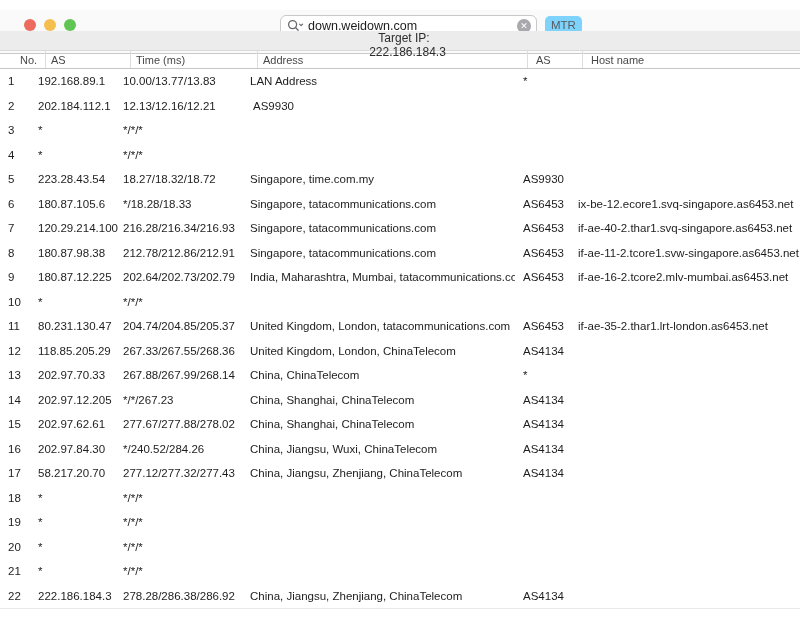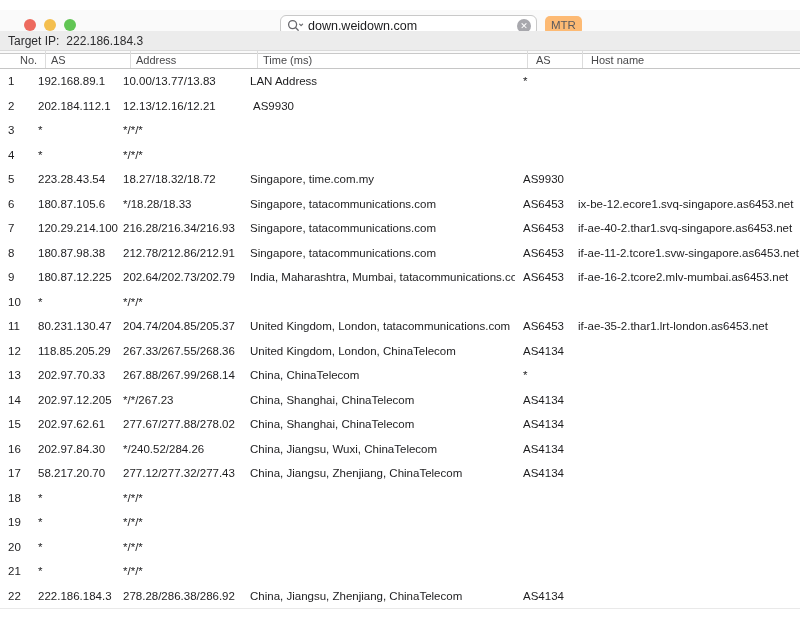--- a/index.html
+++ b/index.html
@@ -41,35 +41,35 @@
   .clear-btn {
     flex:0 0 auto;
     width:14px; height:14px; border-radius:50%;
     background:#a8a8ad; color:#ffffff;
     font-size:9px; line-height:14px; text-align:center;
     cursor:default; user-select:none;
   }
   .mtr-btn {
     position:absolute; left:545px; top:6px;
     min-width:36px; height:19px; padding:0 6px;
-    background:#fdba74; border-radius:5px;
+    background:#7dd3fc; border-radius:5px;
     font-size:11.5px; color:#59595e;
     text-align:center; line-height:19px;
     box-sizing:border-box;
   }
 
   
   .target-bar {
     position:absolute; top:31px; left:0; right:0; height:20px;
     background:#ececec;
     border-bottom:1px solid #dadada;
     box-sizing:border-box;
     display:flex; align-items:center;
     padding-left:8px;
-    font-size:12px; color:#2c2c2e;
+    font-size:12px; color:#2c2c2e;flex-direction:column;
   }
   .target-bar .ip { margin-left:7px; }
 
   
   .grid-cols {
     display:grid;
     grid-template-columns:25px 85px 127px 270px 55px 1fr;
     padding-left:20px;
     box-sizing:border-box;
   }
@@ -136,22 +136,22 @@
 </div>
 
 <div class="target-bar">
   <span>Target IP:</span>
   <span class="ip">222.186.184.3</span>
 </div>
 
 <div class="thead grid-cols">
   <div class="th c1">No.</div>
   <div class="th c2">AS</div>
+  <div class="th c3">Time (ms)</div>
   <div class="th c4">Address</div>
-  <div class="th c3">Time (ms)</div>
   <div class="th c5">AS</div>
   <div class="th c6">Host name</div>
 </div>
 
 <div class="tbody">
     <div class="row">
       <div class="cell c1">1</div>
       <div class="cell c2">192.168.89.1</div>
       <div class="cell c3">10.00/13.77/13.83</div>
       <div class="cell c4">LAN Address</div>

